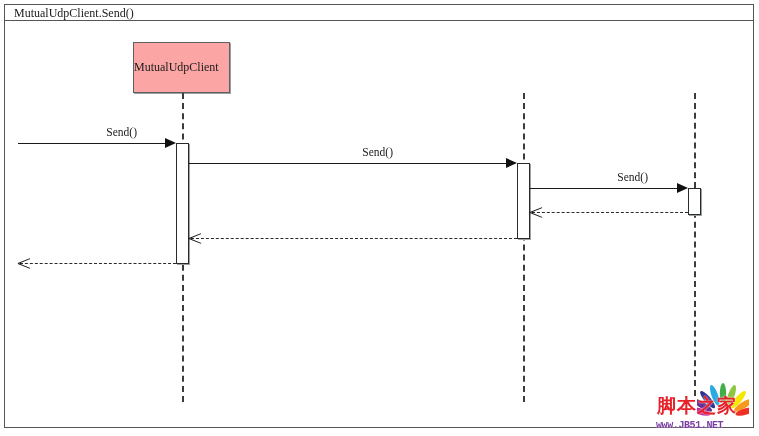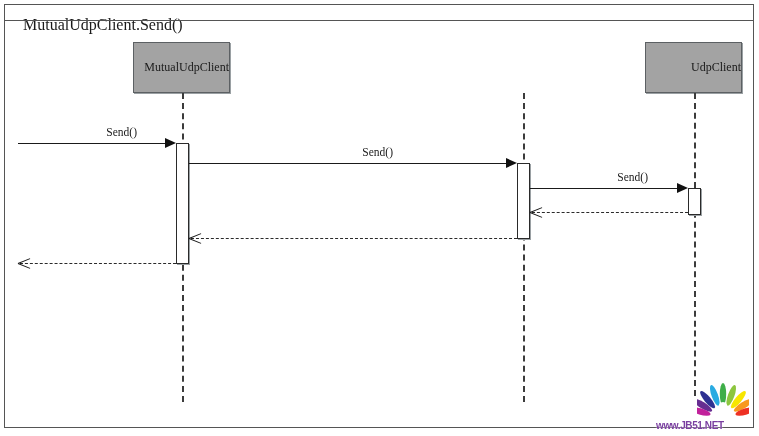--- a/index.html
+++ b/index.html
@@ -23,46 +23,45 @@
     left: 4px;
     top: 4px;
     width: 750px;
     height: 424px;
     border: 1px solid #555555;
     box-sizing: border-box;
     background: #ffffff;
   }
   .frame-title {
     position: absolute;
-    left: 23px;
+    left: 14px;
     top: 6px;
-    font-size: 16px;
+    font-size: 12px;
     color: #1a1a1a;
     white-space: nowrap;
     line-height: 14px;
-    margin-top: 12px;
   }
   .title-rule {
     position: absolute;
     left: 5px;
     top: 20px;
     width: 748px;
     height: 0;
     border-top: 1px solid #555555;
   }
 
   
   .participant {
     position: absolute;
-    background: #a3a3a3;
+    background: #fca5a5;
     border: 1px solid #5c6063;
     box-sizing: border-box;
     display: flex;
     align-items: center;
-    justify-content: flex-end;
+    justify-content: flex-start;
     font-size: 12px;
     color: #1a1a1a;
     box-shadow: 1px 1px 0 #9aa0a3;
   }
 
   
   .lifeline {
     position: absolute;
     width: 0;
     border-left: 2px dashed #3c3c3c;
@@ -145,21 +144,21 @@
     font-family: "DejaVu Sans", sans-serif;
     text-shadow: 0 0 2px #ffffff;
   }
   .wm-url {
     position: absolute;
     left: 1px;
     bottom: 1px;
     font-size: 10px;
     font-weight: bold;
     color: #7a3fa0;
-    font-family: Liberation Sans, sans-serif;
+    font-family: Liberation Mono, monospace;
     letter-spacing: -0.4px;
     text-shadow: 0 0 2px #ffffff;
   }
   .wm-fan {
     position: absolute;
     right: 6px;
     top: 0px;
     width: 52px;
     height: 40px;
   }
@@ -172,23 +171,20 @@
   <div class="frame"></div>
 
   <div class="frame-title">MutualUdpClient.Send()</div>
   <div class="title-rule"></div>
 
   <div class="participant" style="left:133px; top:42px; width:97px; height:51px;">
     <span>MutualUdpClient</span>
   </div>
 
 
-  <div class="participant" style="left:645px; top:42px; width:97px; height:51px;">
-    <span>UdpClient</span>
-  </div>
 
   <div class="lifeline" style="left:182px; top:93px; height:309px;"></div>
   <div class="lifeline" style="left:523px; top:93px; height:309px;"></div>
   <div class="lifeline" style="left:694px; top:93px; height:303px;"></div>
 
   <div class="activation" style="left:176px; top:143px; width:13px; height:121px;"></div>
   <div class="activation" style="left:517px; top:163px; width:13px; height:76px;"></div>
   <div class="activation" style="left:688px; top:188px; width:13px; height:27px;"></div>
 
   <div class="msg-line solid" style="left:18px; top:143px; width:150px;"></div>
@@ -223,16 +219,17 @@
           <ellipse cx="0" cy="-24" rx="3.2" ry="11" fill="#f8991d" transform="rotate(58)"></ellipse>
           <ellipse cx="0" cy="-24" rx="3.2" ry="11" fill="#ee3124" transform="rotate(74)"></ellipse>
           <ellipse cx="0" cy="-24" rx="3.2" ry="11" fill="#29abe2" transform="rotate(-20)"></ellipse>
           <ellipse cx="0" cy="-24" rx="3.2" ry="11" fill="#2e3192" transform="rotate(-40)"></ellipse>
           <ellipse cx="0" cy="-24" rx="3.2" ry="11" fill="#662d91" transform="rotate(-58)"></ellipse>
           <ellipse cx="0" cy="-24" rx="3.2" ry="11" fill="#c1219b" transform="rotate(-74)"></ellipse>
         </g>
         <ellipse cx="0" cy="-9" rx="5" ry="7" fill="#ffffff"></ellipse>
       </g>
     </svg>
+    <div class="wm-text-cn">脚本之家</div>
     <div class="wm-url">www.JB51.NET</div>
   </div>
 
 </div>
 
 </body></html>

